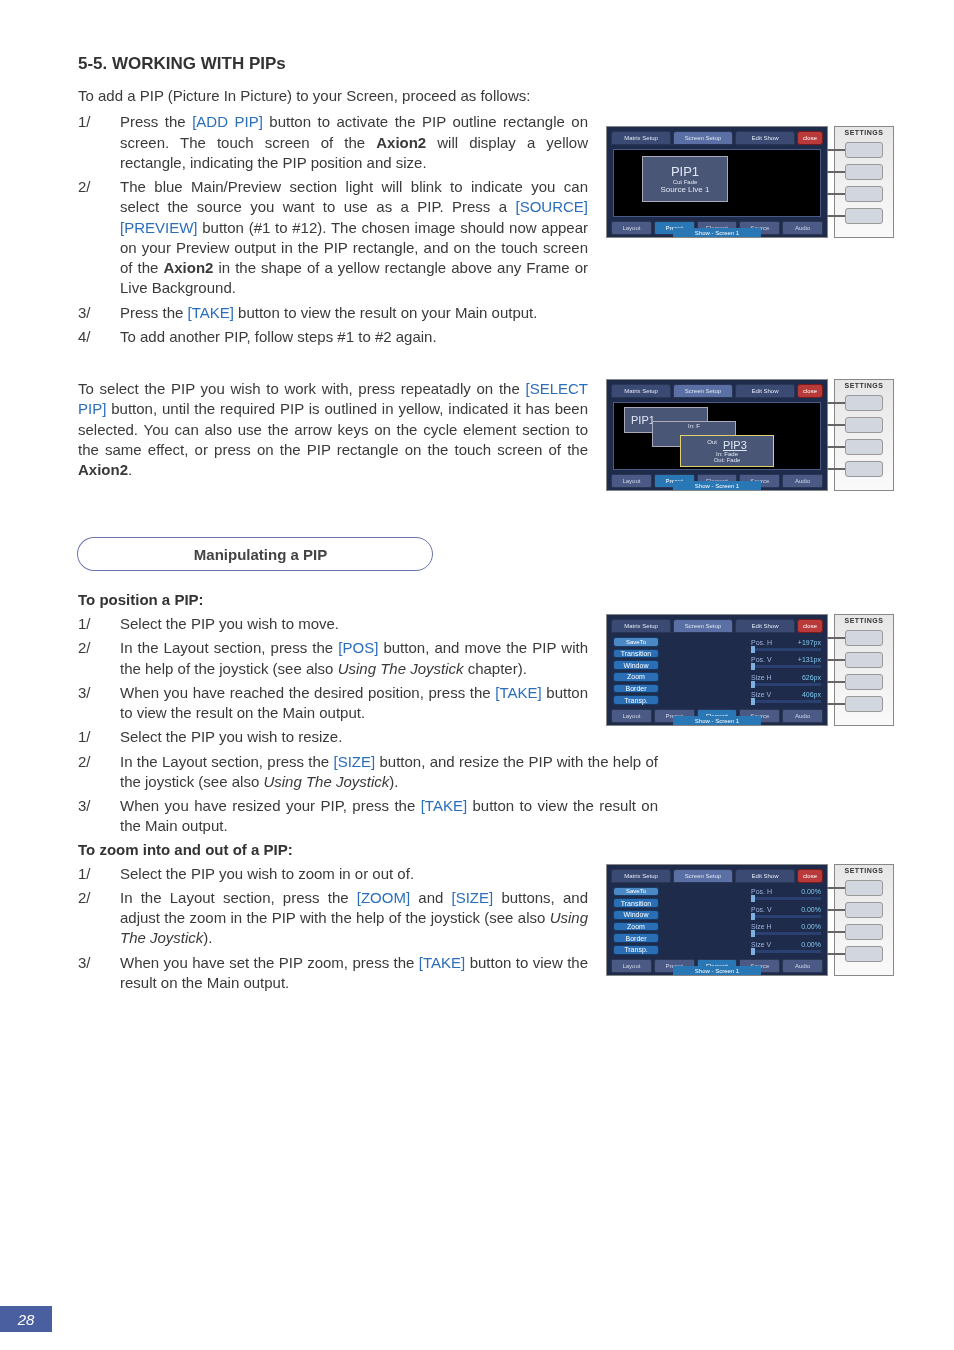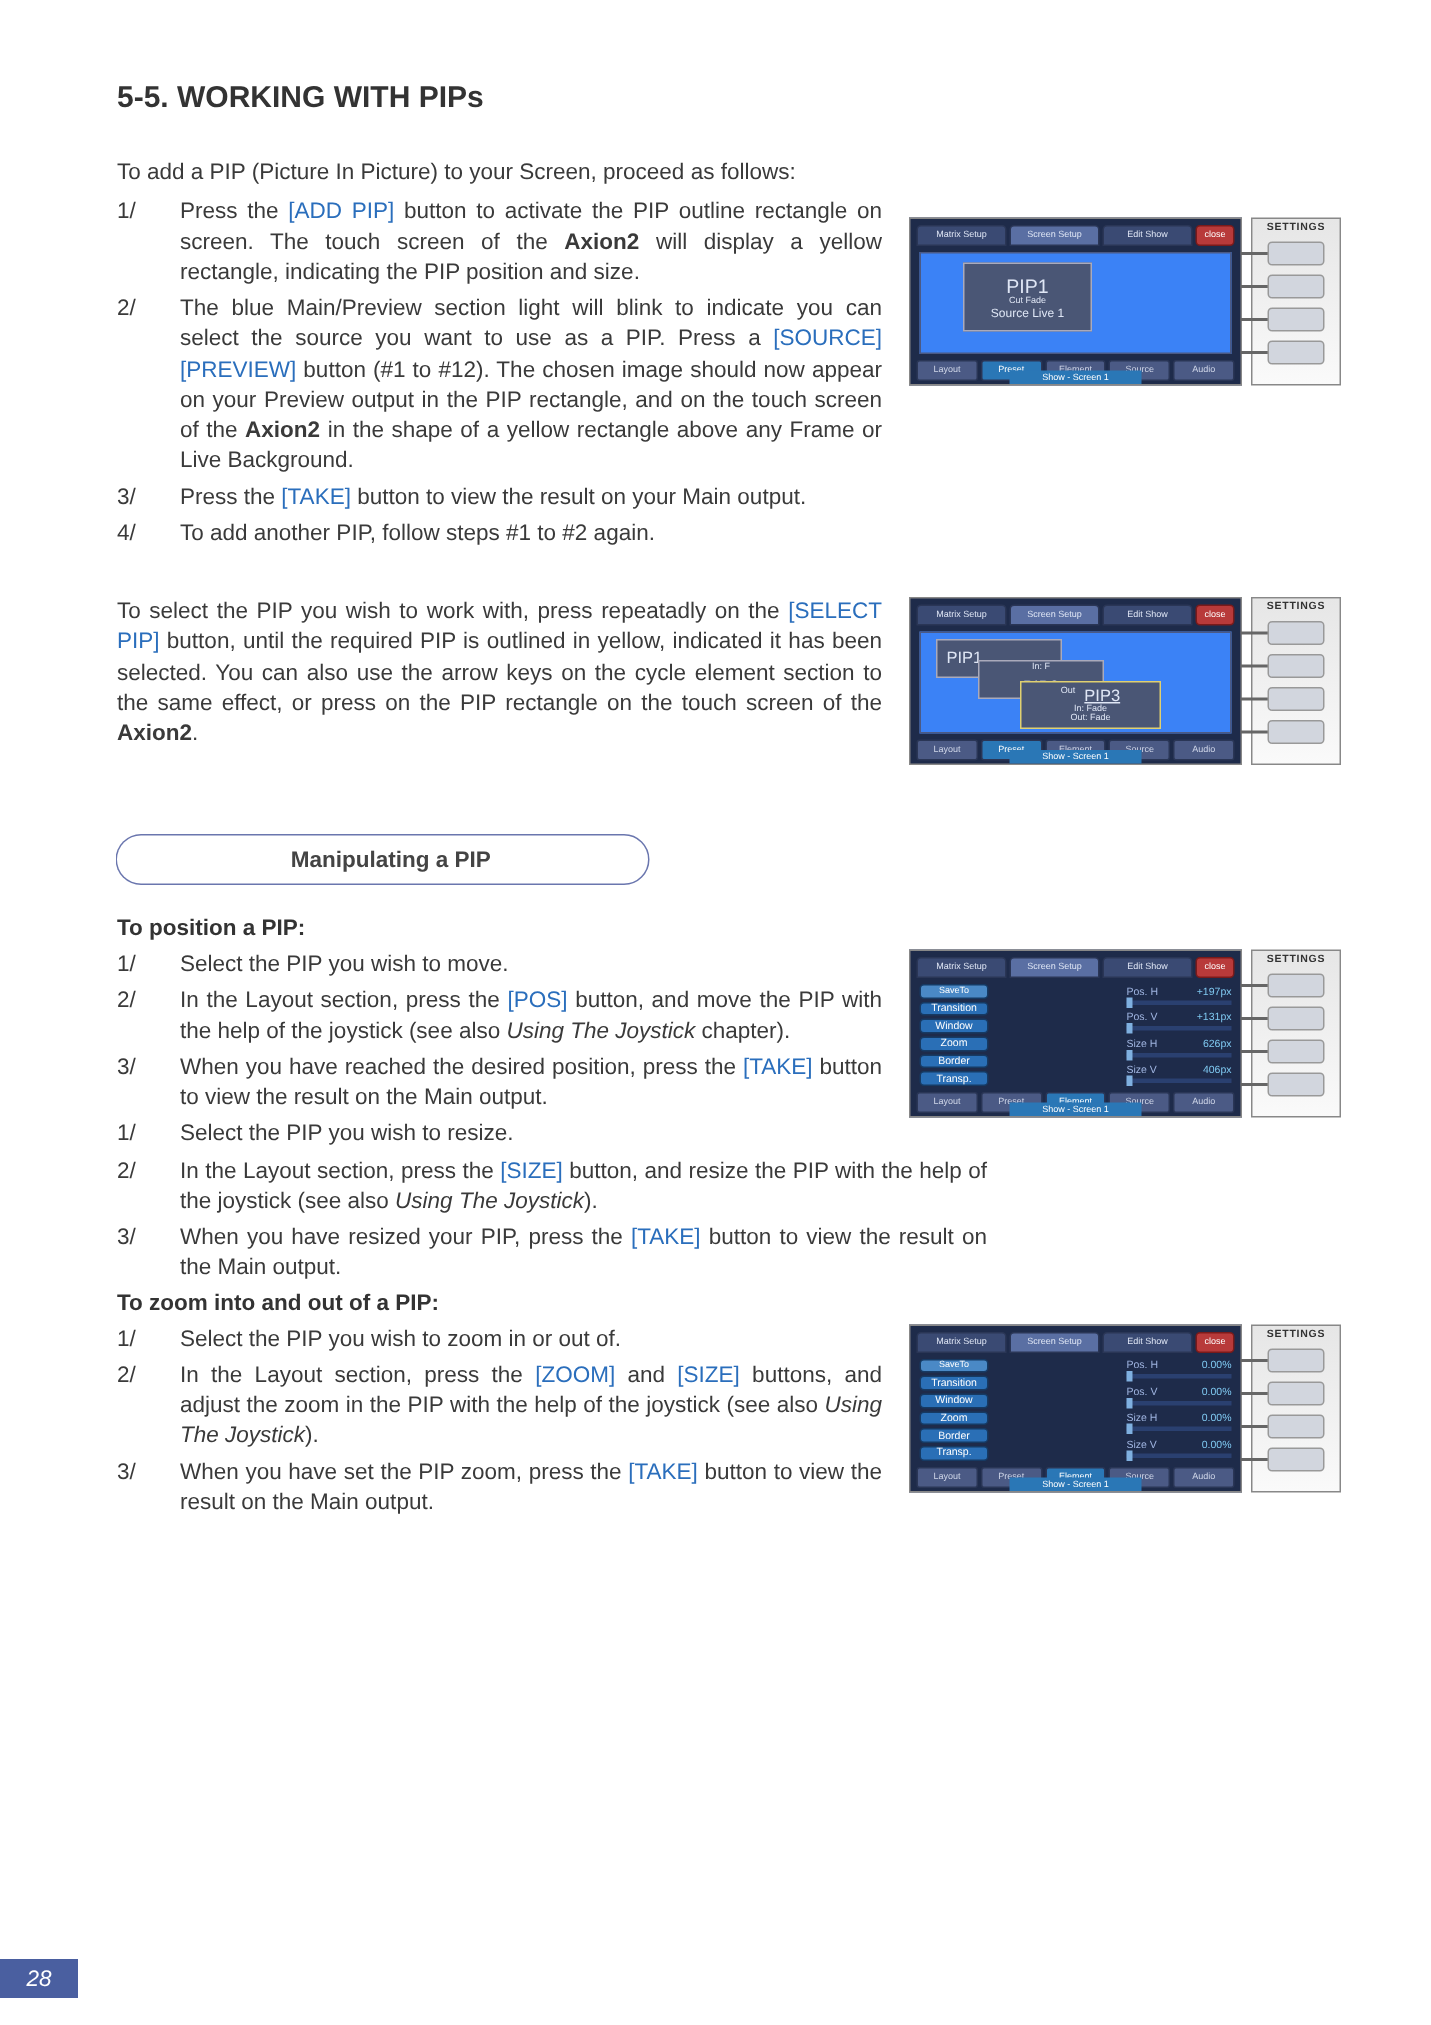--- a/index.html
+++ b/index.html
@@ -1,18 +1,18 @@
 <!DOCTYPE html>
 <html><head>
 <meta charset="utf-8">
 <style>
   * { box-sizing: border-box; margin: 0; padding: 0; }
   html, body { width: 954px; height: 1350px; background: #fff; font-family: Arial, Helvetica, sans-serif; }
   .page { position: relative; width: 954px; height: 1350px; padding: 54px 60px 0 78px; }
-  .section-title { font-size: 20px; font-weight: bold; color: #333; margin-bottom: 28px; }
+  .section-title { font-size: 17px; font-weight: bold; color: #333; margin-bottom: 12px; }
   .pill-heading {
     position: relative;
     width: 345px;
     height: 34px;
     border: 1px solid #6a76ae;
     border-radius: 17px;
     display: flex;
     align-items: center;
     justify-content: center;
     margin-bottom: 20px;
@@ -62,21 +62,21 @@
     color: #444;
   }
   .panel-right .label { position: absolute; top: 2px; left: 0; right: 0; text-align: center; font-weight: bold; letter-spacing: 0.5px; color: #333; font-size: 7px; }
   .panel-right .btn { position: absolute; left: 10px; width: 38px; height: 16px; background: #d2d6de; border: 1px solid #999; border-radius: 3px;}
   .panel-right .wire { position: absolute; left: -8px; width: 20px; height: 2px; background: #666; }
   .shot-group { display: flex; }
   .tabbar { position: absolute; top: 4px; left: 4px; right: 4px; height: 14px; display: flex; gap: 2px; }
   .tabbar .tab { flex: 1; background: #5a6fa3; border: 1px solid #2a3656; border-radius: 3px 3px 0 0; font-size: 6px; display:flex; align-items:center; justify-content:center; color:#dfe6f5; }
   .tabbar .tab.off { background: #3a4a73; }
   .tabbar .close { width: 26px; background: #b83a3a; border:1px solid #7a1a1a; border-radius:3px; font-size:6px; display:flex; align-items:center; justify-content:center; color:#fff;}
-  .preview-area { position:absolute; top:22px; left:6px; right:6px; bottom:20px; background:#3b82f6; border:1px solid #4b5a85; }
+  .preview-area { position:absolute; top:22px; left:6px; right:6px; bottom:20px; background:#000000; border:1px solid #4b5a85; }
   .pipbox { position:absolute; background:#4a5675; border:1px solid #aab; color:#dfe6f5; font-size:11px; display:flex; flex-direction:column; align-items:center; justify-content:center; padding:2px; }
   .bottombar { position:absolute; left:4px; right:4px; bottom:2px; height:14px; display:flex; gap:2px; }
   .bottombar .bbtn { flex:1; background:#4b5a85; border:1px solid #2a3656; font-size:6px; display:flex; align-items:center; justify-content:center; border-radius:2px;}
   .bottombar .bbtn.hl { background:#2a77b6; color:#fff;}
   .footer-blue { position:absolute; left:30%; right:30%; bottom:-1px; height:10px; background:#2a77b6; color:#fff; font-size:6px; display:flex; align-items:center; justify-content:center;}
   .sidebar-tabs { position:absolute; top:22px; left:6px; bottom:20px; width:46px; display:flex; flex-direction:column; gap:2px; }
   .sidebar-tabs .stab { flex:1; background:#2a6fb6; border:1px solid #163a63; color:#fff; font-size:7px; display:flex; align-items:center; justify-content:center; border-radius:3px;}
   .sidebar-tabs .stab.sub { background:#4a89c6; font-size:6px;}
   .right-readouts { position:absolute; top:22px; right:6px; bottom:20px; width:70px; display:flex; flex-direction:column; justify-content:space-around; gap:2px; }
   .readout { color:#9fb4e0; font-size:7px; display:flex; justify-content:space-between; }

